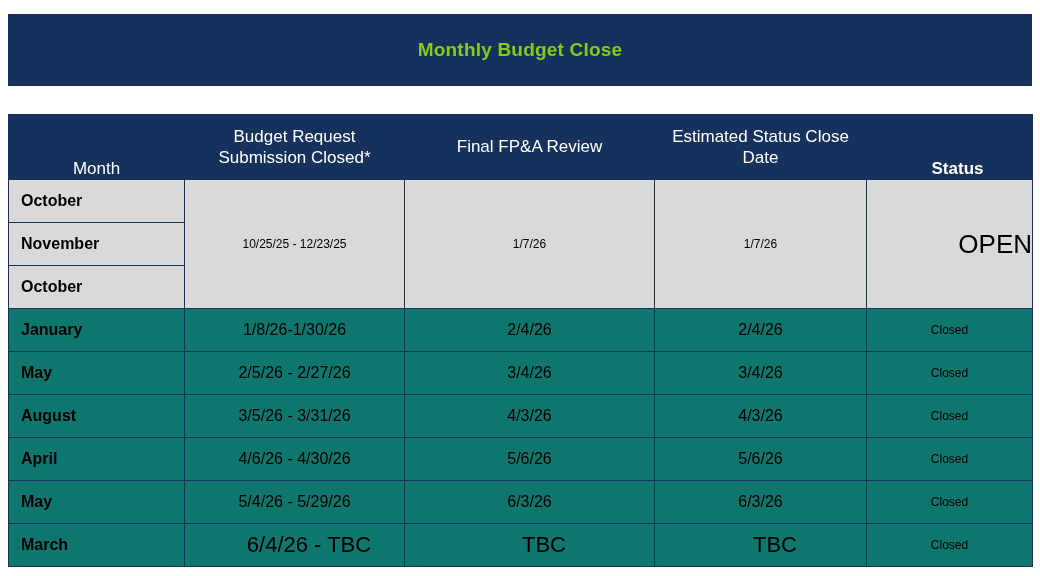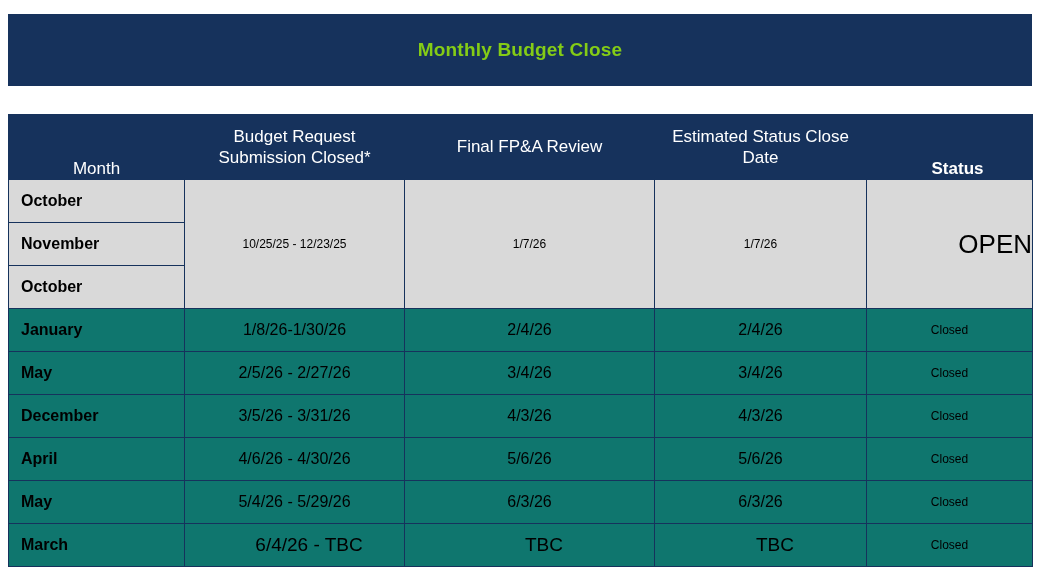--- a/index.html
+++ b/index.html
@@ -100,21 +100,21 @@
   }
   tbody tr.shaded td {
     background: #d9d9d9;
   }
   tbody td.merged {
     background: #d9d9d9;
     text-align: center;
     font-size: 12px;
   }
   tbody td.big-text {
-    font-size: 19px;
+    font-size: 22px;
     padding-left: 29px;
   }
   tbody td.status-cell {
     font-size: 12px;
   }
   tbody td.status-open {
     font-size: 26px;
     text-align: right;
   }
 </style>
@@ -183,21 +183,21 @@
         <td class="status-cell">Closed</td>
       </tr>
       <tr>
         <td class="month-cell">May</td>
         <td>2/5/26 - 2/27/26</td>
         <td>3/4/26</td>
         <td>3/4/26</td>
         <td class="status-cell">Closed</td>
       </tr>
       <tr>
-        <td class="month-cell">December</td>
+        <td class="month-cell">August</td>
         <td>3/5/26 - 3/31/26</td>
         <td>4/3/26</td>
         <td>4/3/26</td>
         <td class="status-cell">Closed</td>
       </tr>
       <tr>
         <td class="month-cell">April</td>
         <td>4/6/26 - 4/30/26</td>
         <td>5/6/26</td>
         <td>5/6/26</td>

